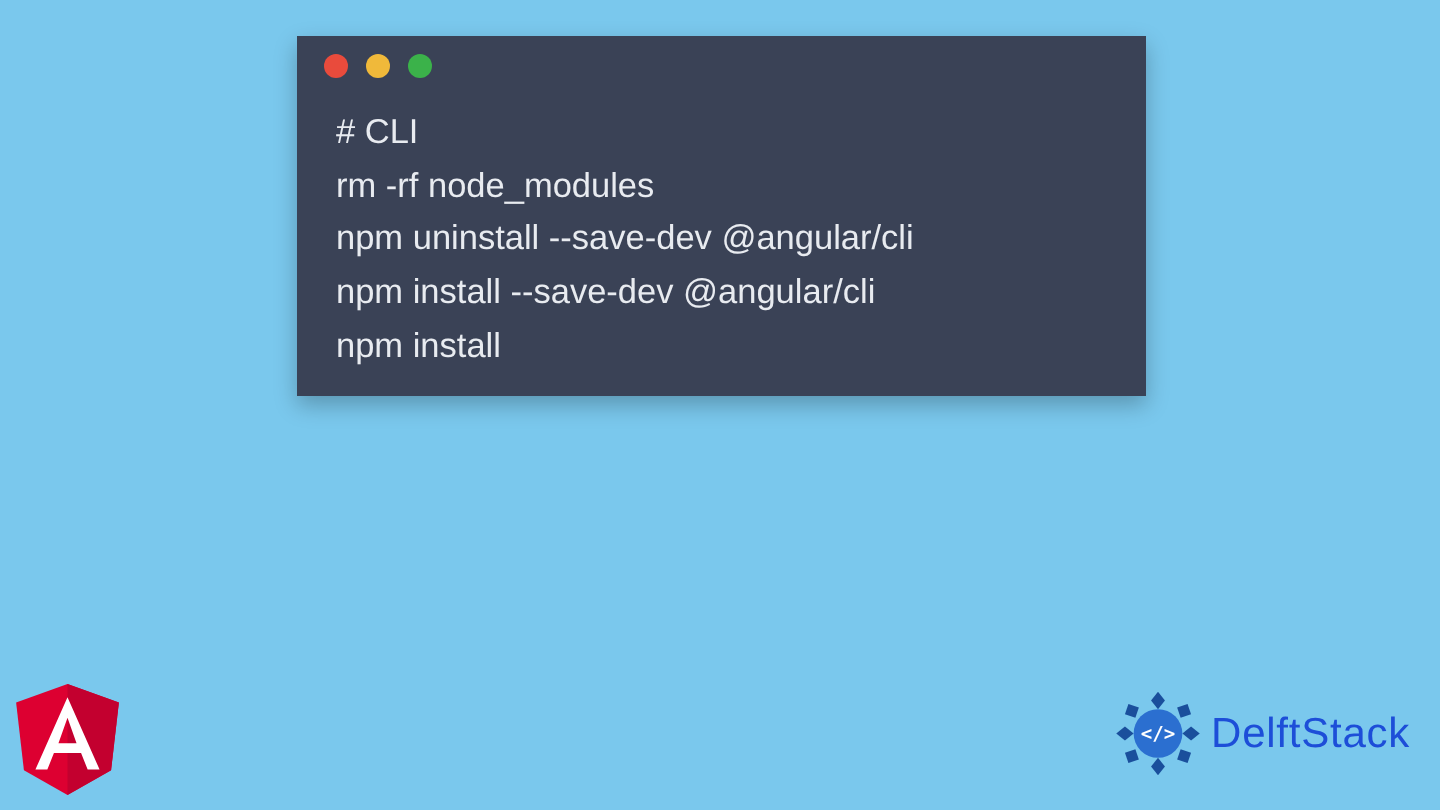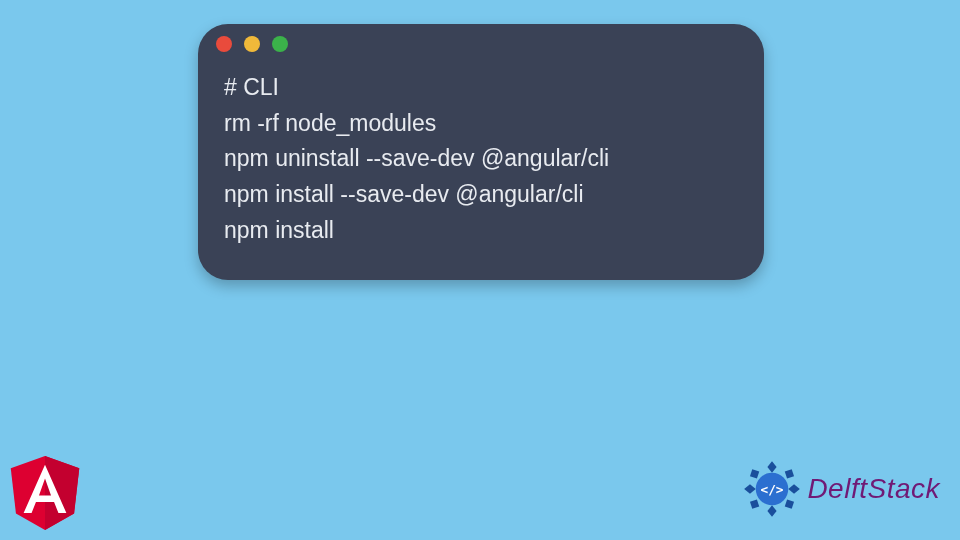--- a/index.html
+++ b/index.html
@@ -15,22 +15,21 @@
       font-family: -apple-system, BlinkMacSystemFont, "Segoe UI", Arial, sans-serif;
       overflow: hidden;
     }
     .terminal {
       position: absolute;
       top: 24px;
       left: 198px;
       width: 566px;
       background: #3a4256;
       box-shadow: 0 6px 14px rgba(0,0,0,0.25);
-      padding-bottom: 26px;
-      border-radius: 30px;
+      padding-bottom: 10px;
     }
     .titlebar {
       height: 40px;
       display: flex;
       align-items: center;
       padding-left: 18px;
       gap: 12px;
     }
     .dot {
       width: 16px;
@@ -63,22 +62,21 @@
       align-items: center;
       gap: 6px;
     }
     .ds-badge {
       width: 58px;
       height: 58px;
       position: relative;
     }
     .ds-text {
       font-size: 28px;
-      font-style: italic;
-      color: #701a75;
+      color: #1d4ed8;
       font-weight: 500;
       letter-spacing: 0.5px;
     }
   </style>
 </head>
 <body>
 
 <div class="terminal">
   <div class="titlebar">
     <div class="dot dot-red"></div>

